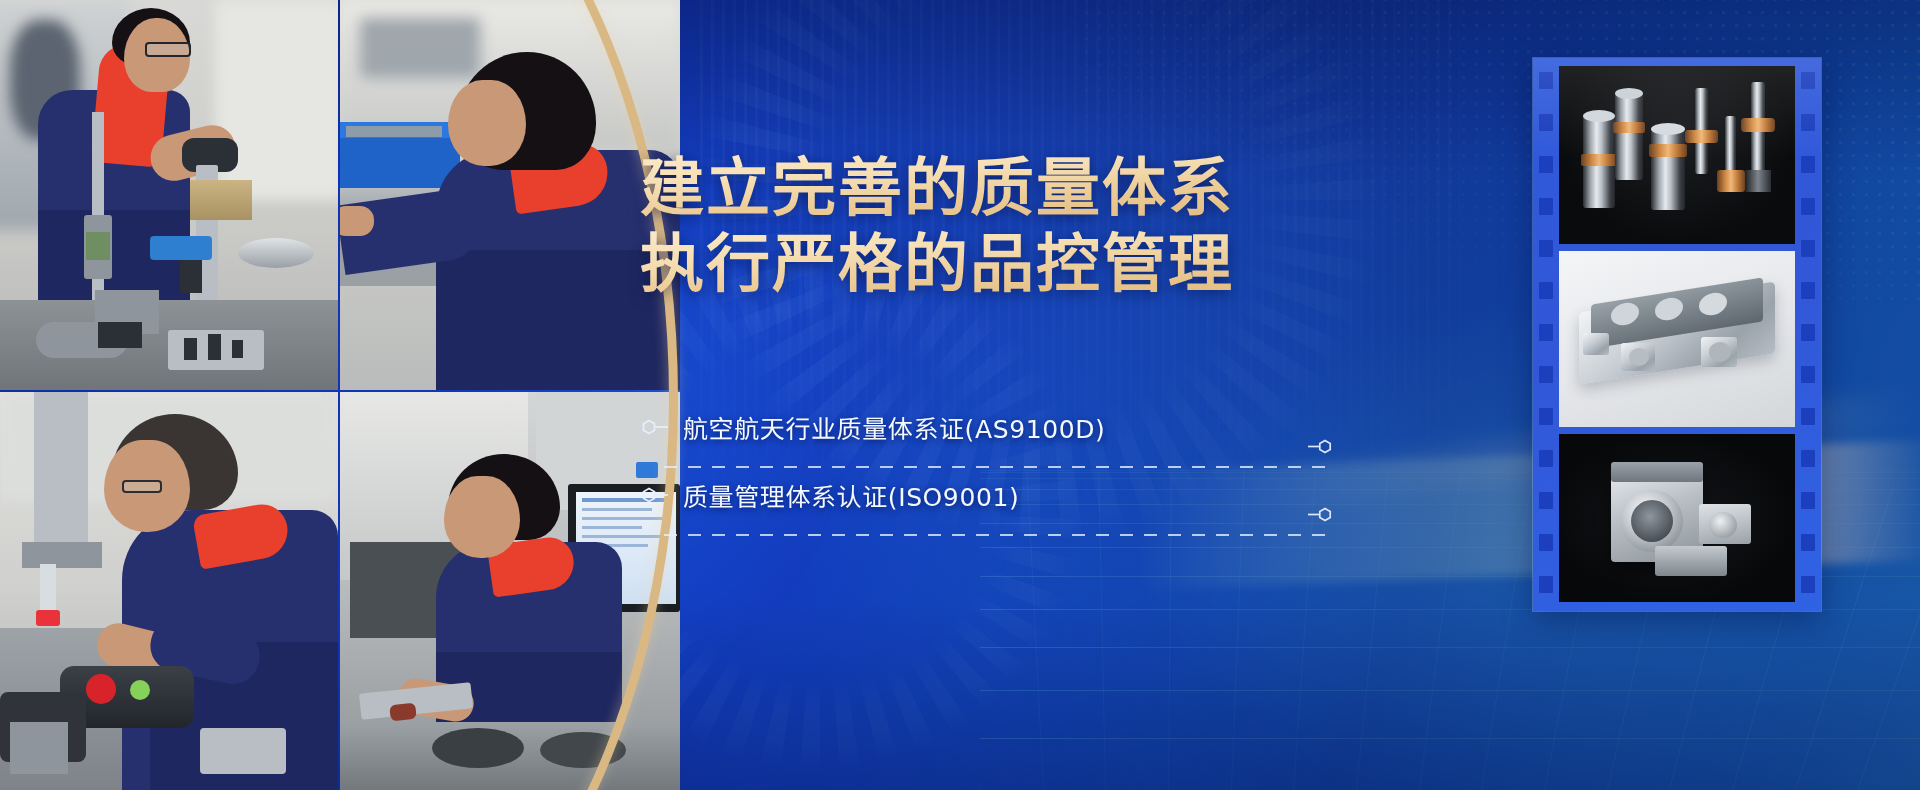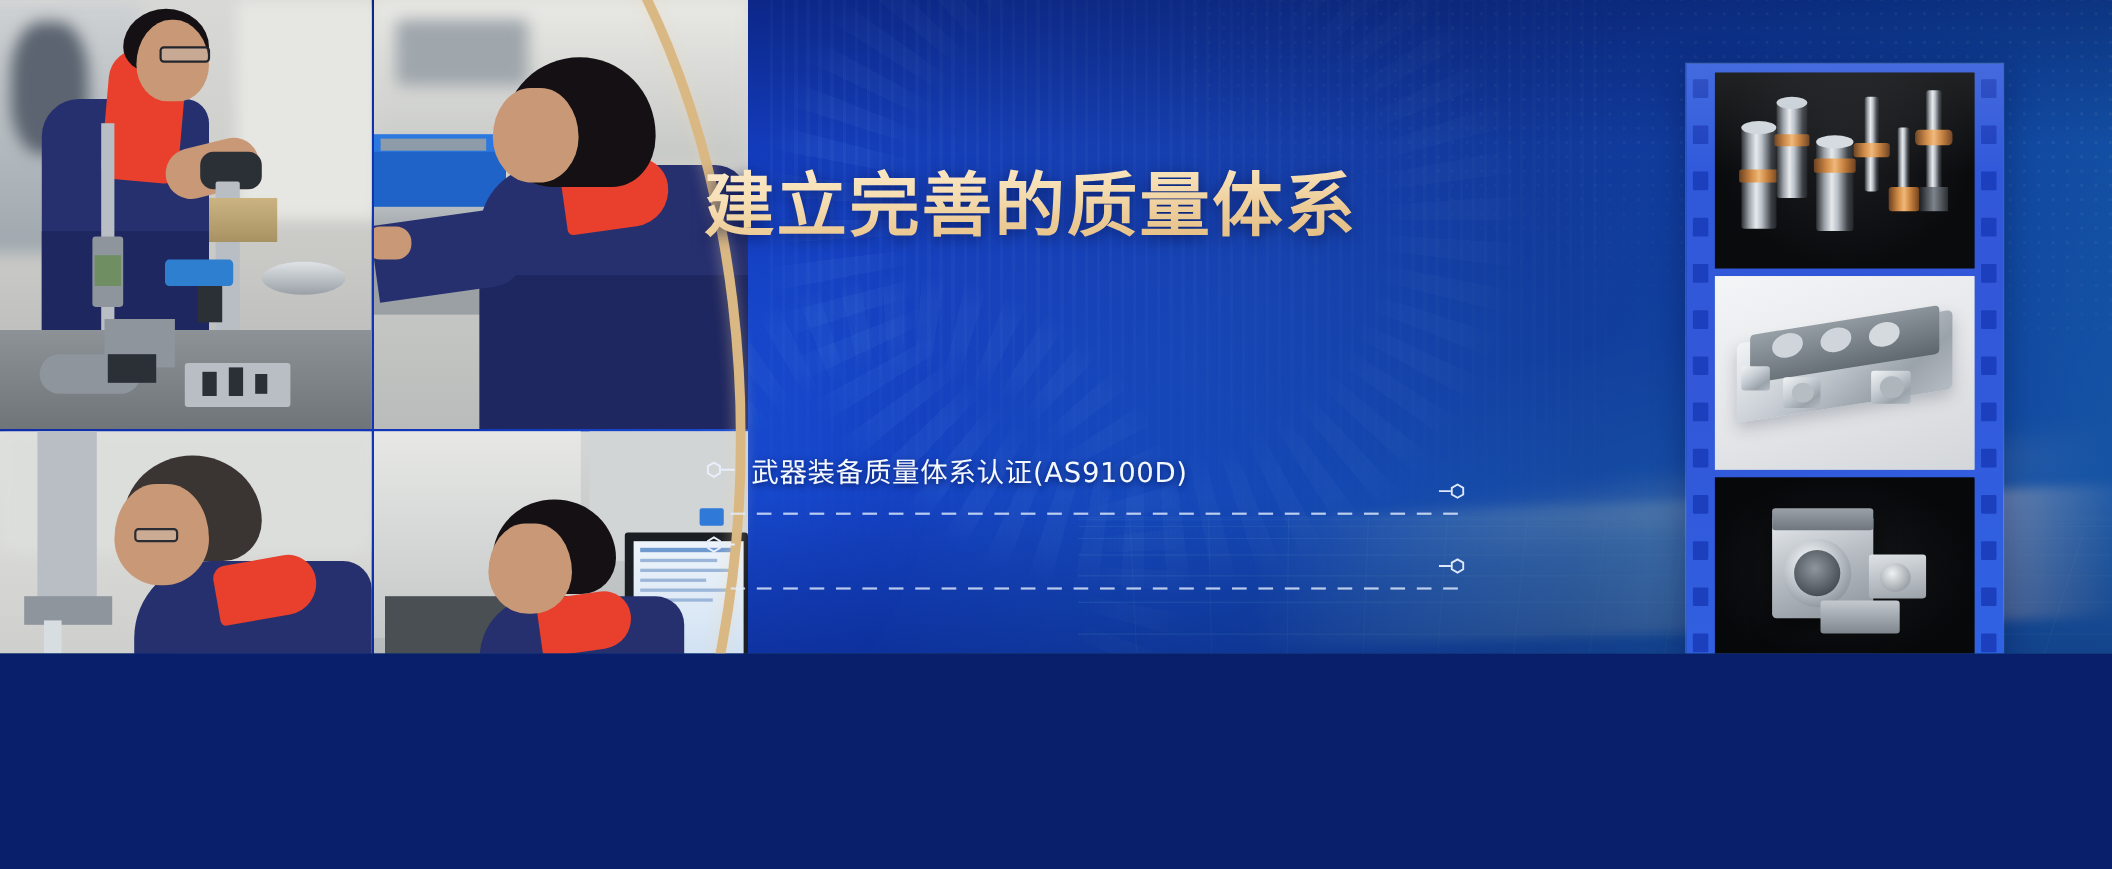--- a/index.html
+++ b/index.html
@@ -1,19 +1,19 @@
 <!DOCTYPE html>
 <html lang="zh-CN"><head>
 <meta charset="utf-8">
 <title>Quality System Banner</title>
 <style>
   html,body{margin:0;padding:0;background:#0a1f6b;}
   *{box-sizing:border-box;}
   .banner{
-    position:relative;width:1920px;height:594px;overflow:hidden;
+    position:relative;width:1920px;height:790px;overflow:hidden;
     font-family:"Liberation Sans","DejaVu Sans",sans-serif;
     background:#0f766e;
   }
 
   
   .bg-base{
     position:absolute;inset:0;
     background:
       radial-gradient(ellipse 1100px 680px at 1560px 560px, rgba(60,175,255,.55) 0%, rgba(30,110,230,.30) 38%, rgba(0,0,0,0) 70%),
       radial-gradient(ellipse 900px 700px at 1180px 210px, rgba(38,92,215,.55) 0%, rgba(10,40,150,0) 68%),
@@ -349,52 +349,54 @@
     </div>
 
   </div>
   </div>
 
   <div class="gold-arc-glow"></div>
   <div class="gold-arc"></div>
 
   <div class="headline">
     <div class="hl-line l1">建立完善的质量体系</div>
+    <div class="hl-line l2">执行严格的品控管理</div>
   </div>
 
   <div class="certs">
 
     <div class="cert-row">
       <div class="cert-inner">
         <span class="hexmark">
           <svg width="28" height="16" viewBox="0 0 28 16" aria-hidden="true">
             <polygon points="7,1.5 12.5,4.8 12.5,11.2 7,14.5 1.5,11.2 1.5,4.8" fill="none" stroke="#e8eefc" stroke-width="1.8"></polygon>
             <line x1="13.5" y1="8" x2="26" y2="8" stroke="#e8eefc" stroke-width="1.8"></line>
           </svg>
         </span>
-        <span class="cert-text">武器装备质量体系认证(AS9100D)</span>
+        <span class="cert-text">航空航天行业质量体系证(AS9100D)</span>
       </div>
       <div class="dashline"></div>
       <span class="endmark">
         <svg width="26" height="15" viewBox="0 0 26 15" aria-hidden="true">
           <line x1="0" y1="7.5" x2="11" y2="7.5" stroke="#dfe8fb" stroke-width="1.7"></line>
           <polygon points="17,1.5 22.2,4.5 22.2,10.5 17,13.5 11.8,10.5 11.8,4.5" fill="none" stroke="#dfe8fb" stroke-width="1.7"></polygon>
         </svg>
       </span>
     </div>
 
 
     <div class="cert-row">
       <div class="cert-inner">
         <span class="hexmark">
           <svg width="28" height="16" viewBox="0 0 28 16" aria-hidden="true">
             <polygon points="7,1.5 12.5,4.8 12.5,11.2 7,14.5 1.5,11.2 1.5,4.8" fill="none" stroke="#e8eefc" stroke-width="1.8"></polygon>
             <line x1="13.5" y1="8" x2="26" y2="8" stroke="#e8eefc" stroke-width="1.8"></line>
           </svg>
         </span>
+        <span class="cert-text">质量管理体系认证(ISO9001)</span>
       </div>
       <div class="dashline"></div>
       <span class="endmark">
         <svg width="26" height="15" viewBox="0 0 26 15" aria-hidden="true">
           <line x1="0" y1="7.5" x2="11" y2="7.5" stroke="#dfe8fb" stroke-width="1.7"></line>
           <polygon points="17,1.5 22.2,4.5 22.2,10.5 17,13.5 11.8,10.5 11.8,4.5" fill="none" stroke="#dfe8fb" stroke-width="1.7"></polygon>
         </svg>
       </span>
     </div>
 

